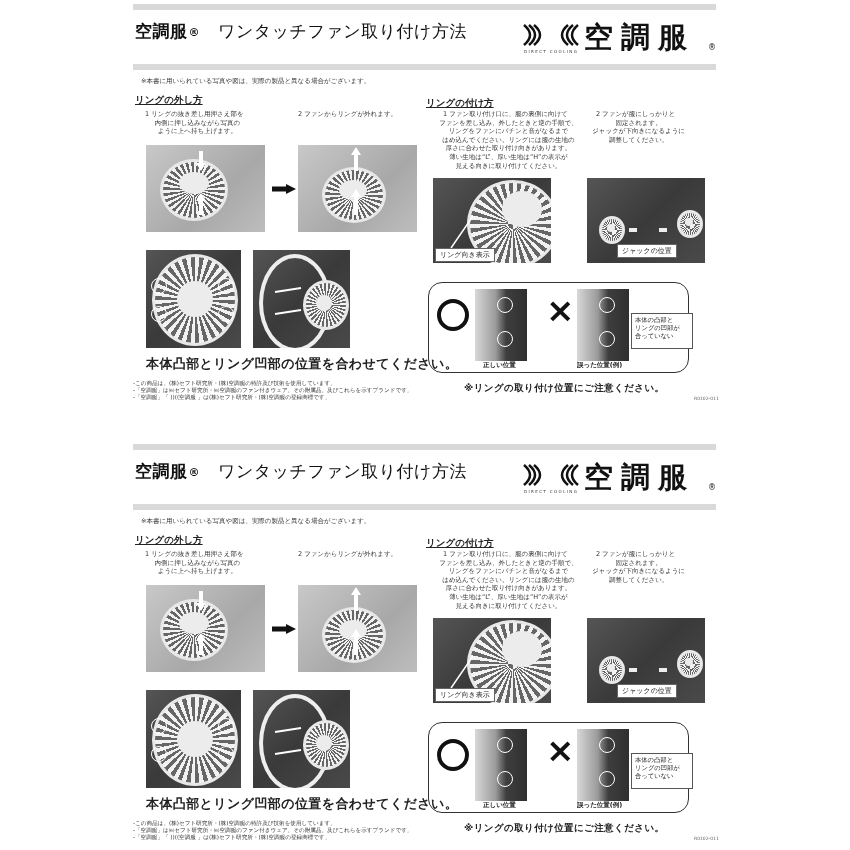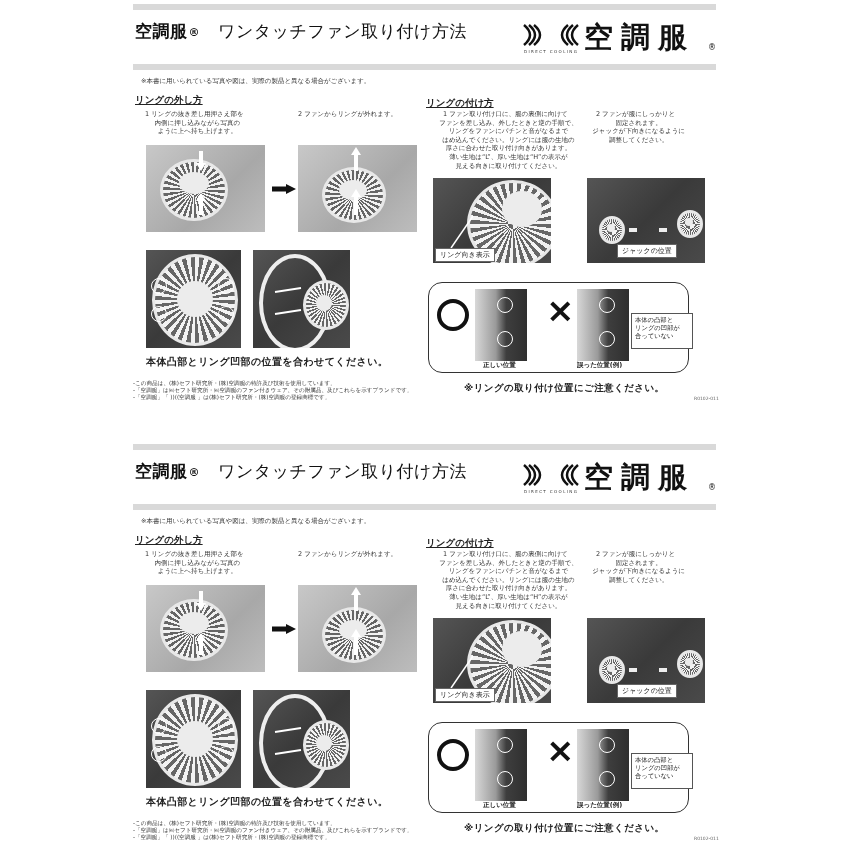--- a/index.html
+++ b/index.html
@@ -24,21 +24,21 @@
   .photo { position:absolute; background:#9a9a9a; overflow:hidden;text-align:right; }
   .photo.light { background:linear-gradient(135deg,#c8c8c8,#a8a8a8 60%,#bdbdbd); }
   .photo.dark { background:linear-gradient(135deg,#555,#3a3a3a 50%,#4a4a4a); }
   .fan { position:absolute; border-radius:50%; border:3px solid #e8e8e8; background:repeating-conic-gradient(#f2f2f2 0 6deg,#666 6deg 12deg); }
   .fan .hub { position:absolute; border-radius:50%; background:#ececec; }
   .arrow-up, .arrow-down { position:absolute; width:0; height:0; border-left:5px solid transparent; border-right:5px solid transparent; }
   .arrow-down { border-top:8px solid #fff; }
   .arrow-up { border-bottom:8px solid #fff; }
   .shaft { position:absolute; width:4px; background:#fff; }
   .big-arrow { position:absolute; left:272px; top:184px; width:24px; height:10px; }
-  .caption-bold { position:absolute; font-size:10px; font-weight:bold; color:#222; white-space:nowrap; letter-spacing:0.4px; }
+  .caption-bold { position:absolute; font-size:13px; font-weight:bold; color:#222; white-space:nowrap; letter-spacing:0.4px; }
   .label-box { position:absolute; background:#fff; border:1px solid #666; font-size:7px; color:#222; padding:1px 4px; white-space:nowrap; }
   .compare { position:absolute; left:428px; top:282px; width:259px; height:89px; border:1.5px solid #333; border-radius:14px; }
   .ok-mark { position:absolute; left:8px; top:16px; width:24px; height:24px; border:4px solid #111; border-radius:50%; }
   .ng-mark { position:absolute; left:117px; top:10px; font-size:34px; font-weight:bold; color:#111; line-height:34px; }
   .mini-photo { position:absolute; top:6px; width:52px; height:72px; background:linear-gradient(90deg,#d8d8d8 0%,#9a9a9a 40%,#3e3e3e 60%,#2f2f2f 100%); }
   .mini-photo .ring { position:absolute; width:14px; height:14px; border:1.5px solid #fff; border-radius:50%; }
   .mini-cap { position:absolute; top:78px; font-size:6.5px; font-weight:bold; color:#222; white-space:nowrap; }
   .note-box { position:absolute; left:202px; top:30px; width:54px; height:30px; border:1px solid #555; background:#fff; font-size:6.3px; line-height:8px; padding:2px 3px; color:#222; white-space:pre; }
   .warn { position:absolute; left:464px; top:382px; font-size:9.5px; font-weight:bold; color:#222; white-space:nowrap; letter-spacing:0.4px; }
   .footnotes { position:absolute; left:133px; top:380px; font-size:5.6px; line-height:7px; color:#333; white-space:pre; }

